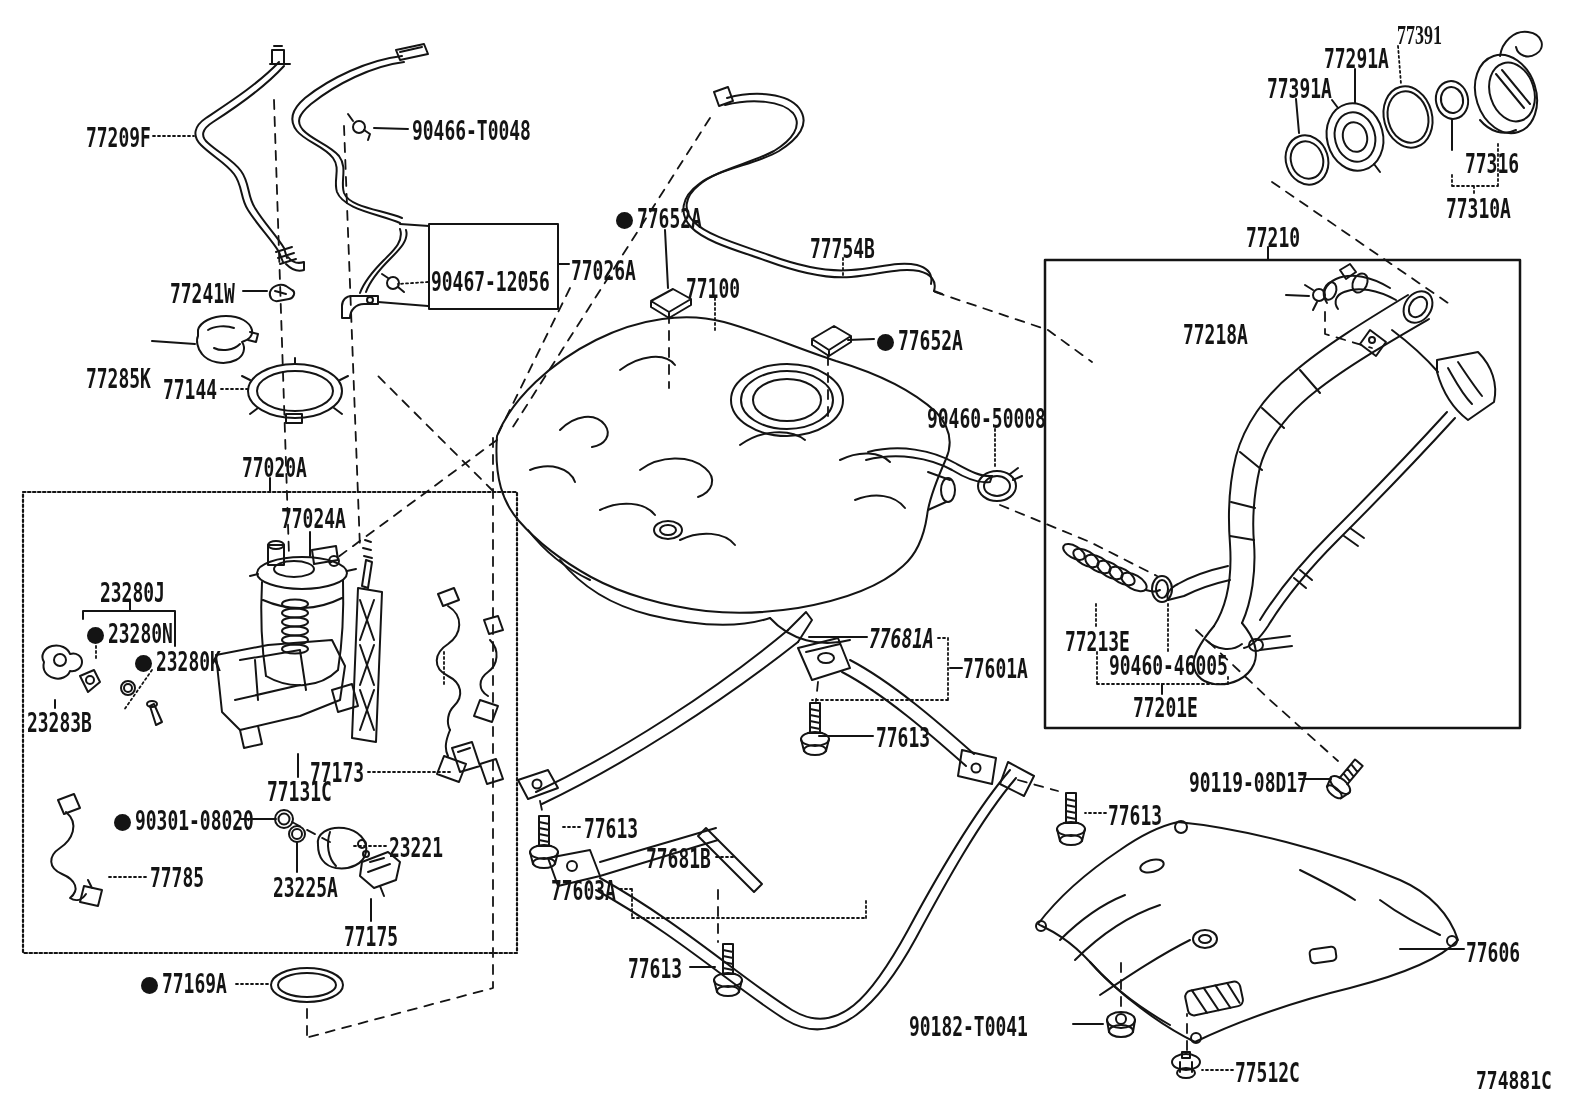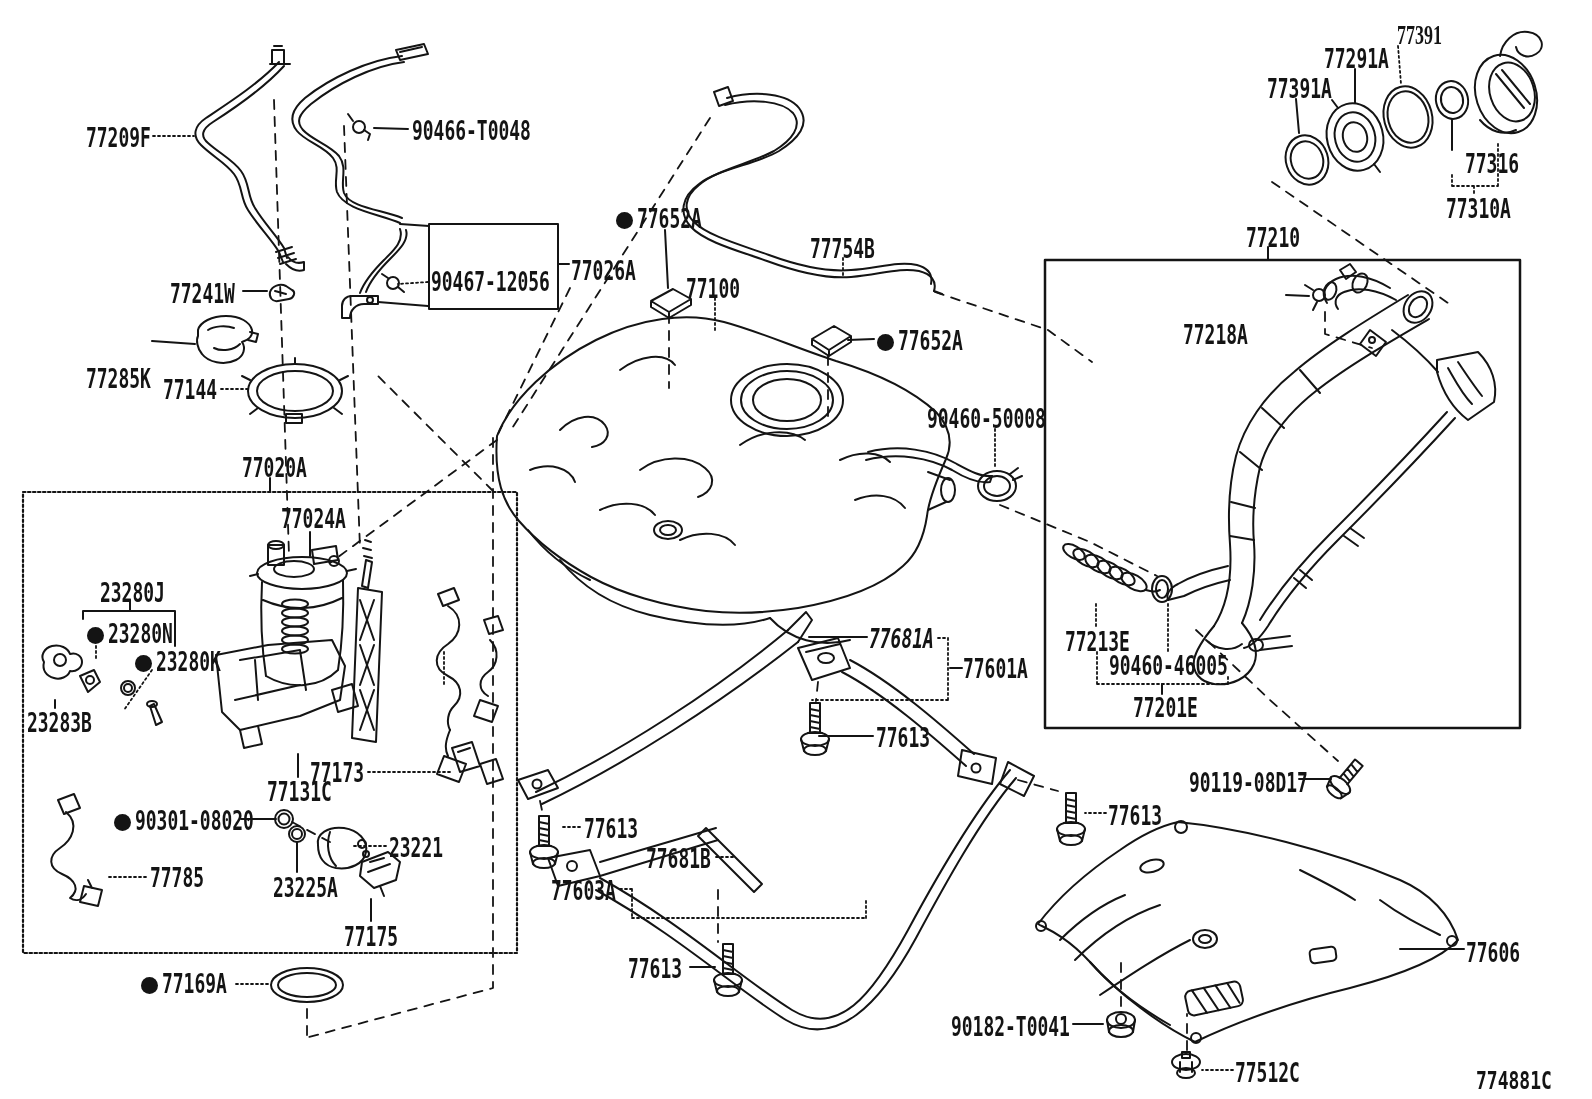--- a/index.html
+++ b/index.html
@@ -434,21 +434,21 @@
       <div class="label" style="left: 1417px; top: 150px; margin-left: 48px;"><span class="t">77316</span></div>
       <div class="label" style="left: 1446px; top: 195px;"><span class="t">77310A</span></div>
       <div class="label" style="left: 1246px; top: 224px;"><span class="t">77210</span></div>
       <div class="label" style="left: 1183px; top: 285px; margin-top: 36px;"><span class="t">77218A</span></div>
       <div class="label" style="left: 1065px; top: 628px;"><span class="t">77213E</span></div>
       <div class="label" style="left: 1109px; top: 652px;"><span class="t">90460-46005</span></div>
       <div class="label" style="left: 1133px; top: 694px;"><span class="t">77201E</span></div>
       <div class="label" style="left: 1189px; top: 769px;"><span class="t">90119-08D17</span></div>
       <div class="label" style="left: 1108px; top: 802px;"><span class="t">77613</span></div>
       <div class="label" style="left: 1466px; top: 939px;"><span class="t">77606</span></div>
-      <div class="label" style="left: 951px; top: 1013px;"><span class="t">90182-T0041</span></div>
+      <div class="label" style="left: 909px; top: 1013px;"><span class="t">90182-T0041</span></div>
       <div class="label" style="left: 1235px; top: 1059px;"><span class="t">77512C</span></div>
       <div class="label" style="left: 869px; top: 625px; font-style: italic;"><span class="t">77681A</span></div>
       <div class="label" style="left: 963px; top: 655px;"><span class="t">77601A</span></div>
       <div class="label" style="left: 876px; top: 724px;"><span class="t">77613</span></div>
       <div class="label" style="left: 584px; top: 815px;"><span class="t">77613</span></div>
       <div class="label" style="left: 646px; top: 845px;"><span class="t">77681B</span></div>
       <div class="label" style="left: 551px; top: 877px;"><span class="t">77603A</span></div>
       <div class="label" style="left: 628px; top: 955px;"><span class="t">77613</span></div>
     </div>
 

